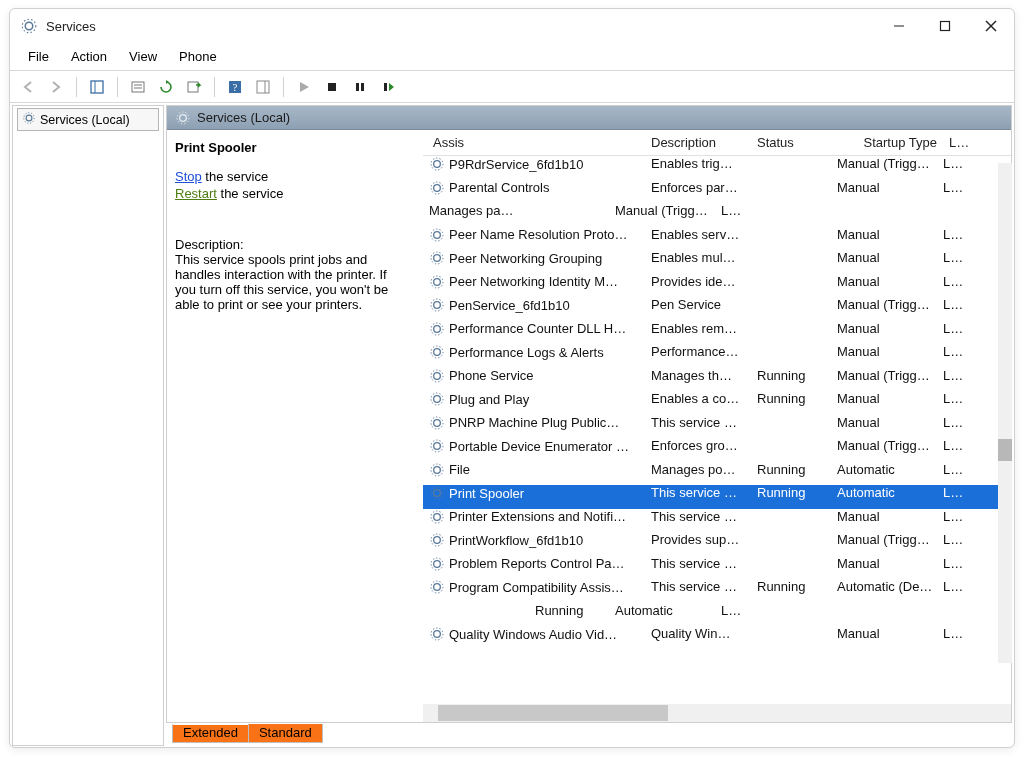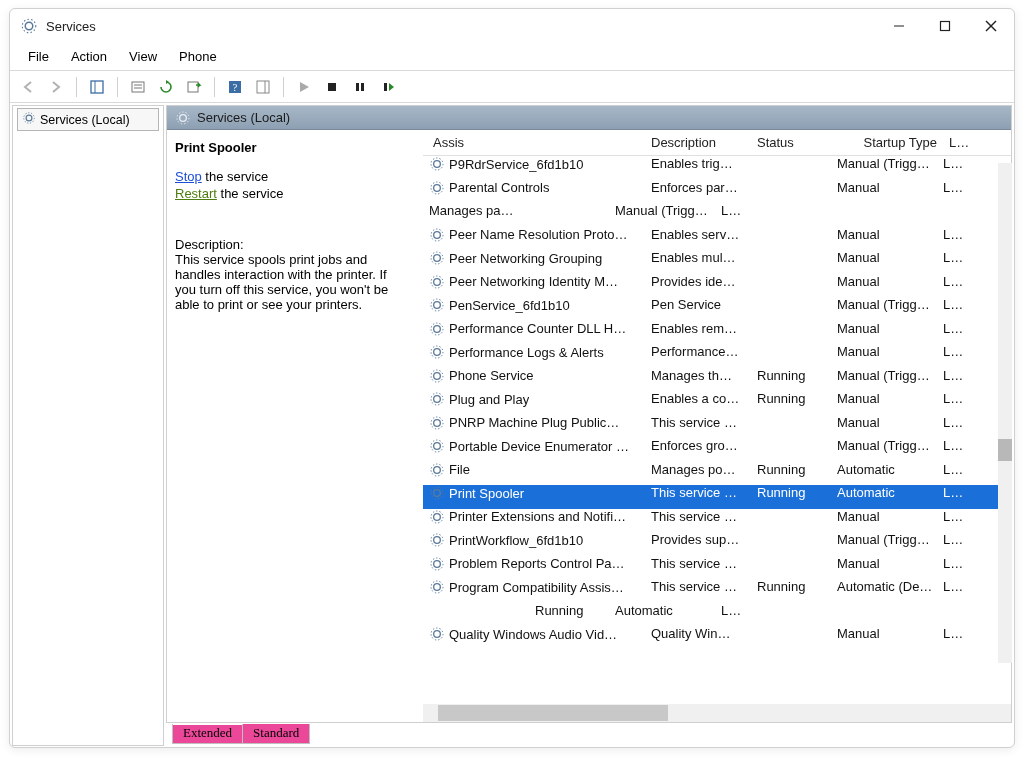--- a/index.html
+++ b/index.html
@@ -46,21 +46,21 @@
   .row .rdesc { width:106px; overflow:hidden; white-space:nowrap; text-overflow:ellipsis; padding:0 6px; }
   .row .rstatus { width:80px; padding:0 6px; }
   .row .rstartup { width:112px; overflow:hidden; white-space:nowrap; text-overflow:ellipsis; padding:0 6px; }
   .row .rlogon { width:26px; overflow:hidden; white-space:nowrap; text-overflow:ellipsis; }
   .row.selected { background:#1a6fd8; color:#fff; }
   .row .gear-icon { width:16px; height:16px; flex-shrink:0; }
   .hscroll { height:18px; background:#f0f0f0; display:flex; align-items:center; }
   .hscroll .track { flex:1; height:16px; background:#f0f0f0; position:relative; margin-left:15px; }
   .hscroll .thumb { position:absolute; left:0; top:0; height:16px; width:230px; background:#c8c8c8; }
   .tabs-row { height:22px; display:flex; align-items:flex-start; padding-left:6px; margin-top:1px; }
-  .tab { font-size:13px; padding:1px 10px 2px 10px; border:1px solid #bfbfbf; border-top:none; background:#ec4899; position:relative;font-family:Liberation Serif, serif; }
+  .tab { font-size:13px; padding:1px 10px 2px 10px; border:1px solid #bfbfbf; border-top:none; background:#f97316; position:relative; }
   .tab.active { border-bottom:1px solid #bfbfbf; box-shadow:0 1px 0 #fff inset; }
   .tab + .tab { margin-left:-1px; }
   .vscroll-ind { position:absolute; right:2px; top:154px; width:14px; height:500px; background:#f0f0f0; }
   .vscroll-thumb { position:absolute; top:276px; width:14px; height:22px; background:#b8b8b8; }
   svg.gear-svg path, svg.gear-svg circle { stroke:#5b7a9a; }
 </style>
 </head>
 <body>
 
 <div class="outer-window">

